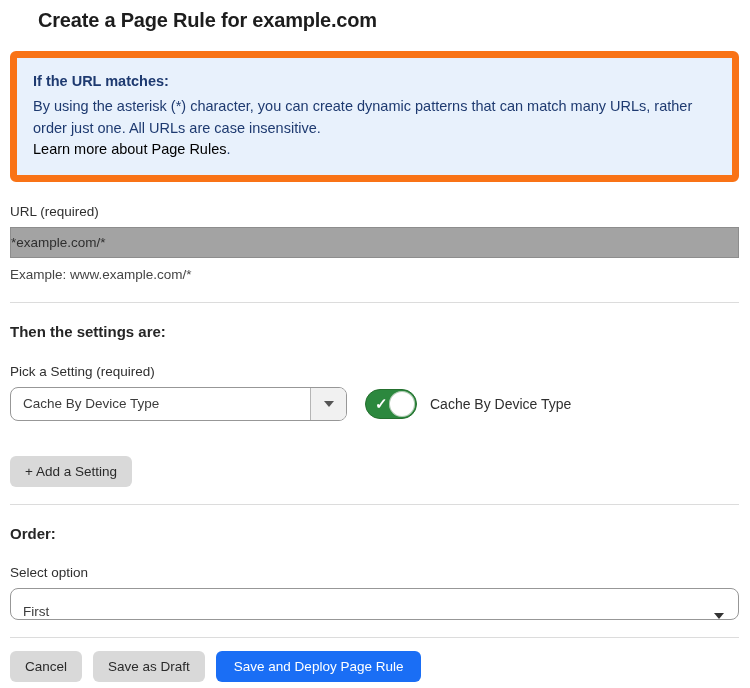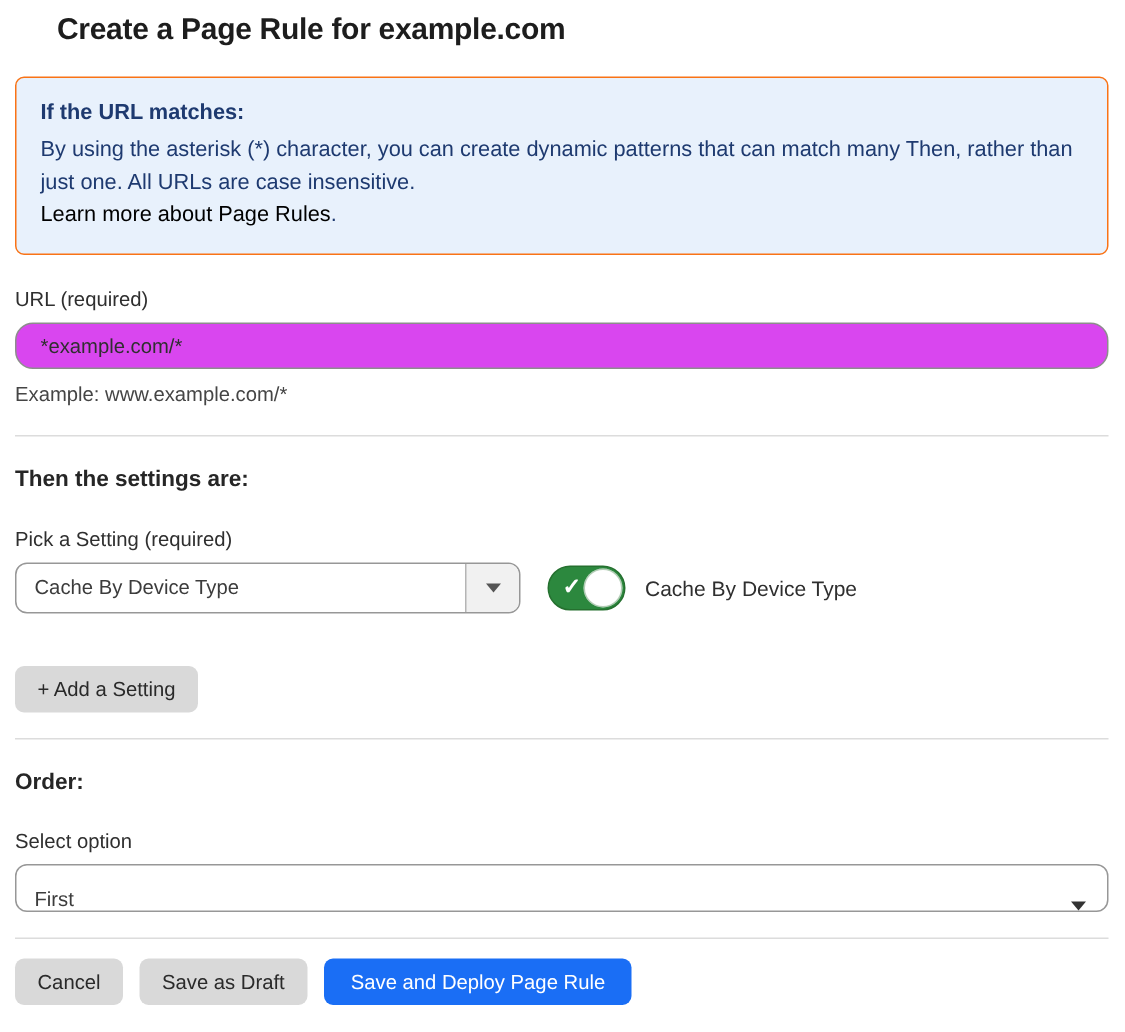--- a/index.html
+++ b/index.html
@@ -17,21 +17,21 @@
     font-weight: bold;
     color: #1d1d1d;
     letter-spacing: -0.2px;
     margin-bottom: 19px;
     margin-left: 28px;
   }
 
   
   .info-box {
     background: #e8f1fc;
-    border: 1px solid #f97316;
+    border: 7px solid #f97316;
     border-radius: 6px;
     padding: 13px 16px 14px;
     color: #1e3a70;
     font-size: 14.5px;
     line-height: 1.5;
   }
   .info-box .info-heading { font-weight: bold; margin-bottom: 3px; }
   .info-box a {
     color: #000000;
     cursor: pointer;
@@ -50,26 +50,26 @@
     color: #454545;
     margin-top: 7px;
     line-height: 1.45;
   }
 
   .url-group { margin-top: 22px; }
   .text-input {
     width: 100%;
     height: 31px;
     border: 1px solid #8d8d8d;
-    border-radius: 12px;
-    padding: 0 16px;
+    border-radius: 0;
+    padding: 0 0;
     font-size: 13.5px;
     color: #2f2f2f;
     font-family: "Liberation Sans", sans-serif;
-    background: #d946ef;
+    background: #a3a3a3;
     outline: none;
   }
 
   .divider {
     border: none;
     border-top: 1px solid #dcdcdc;
     margin-top: 17px;
   }
 
   .section-heading {
@@ -193,21 +193,21 @@
 </style>
 </head>
 <body>
 
 <div class="container">
 
   <h1 class="page-title">Create a Page Rule for example.com</h1>
 
   <div class="info-box">
     <div class="info-heading">If the URL matches:</div>
-    <div class="info-body"><span>By using the asterisk (*) character, you can create dynamic patterns that can match many Then, rather than just one. All URLs are case insensitive.</span><br>
+    <div class="info-body"><span>By using the asterisk (*) character, you can create dynamic patterns that can match many URLs, rather order just one. All URLs are case insensitive.</span><br>
       <a>Learn more about Page Rules</a><span class="link-suffix">.</span>
     </div>
   </div>
 
   <div class="url-group">
     <label class="field-label">URL (required)</label>
     <input class="text-input" type="text" value="*example.com/*" style="">
     <div class="helper-text">Example: www.example.com/*</div>
   </div>
 

